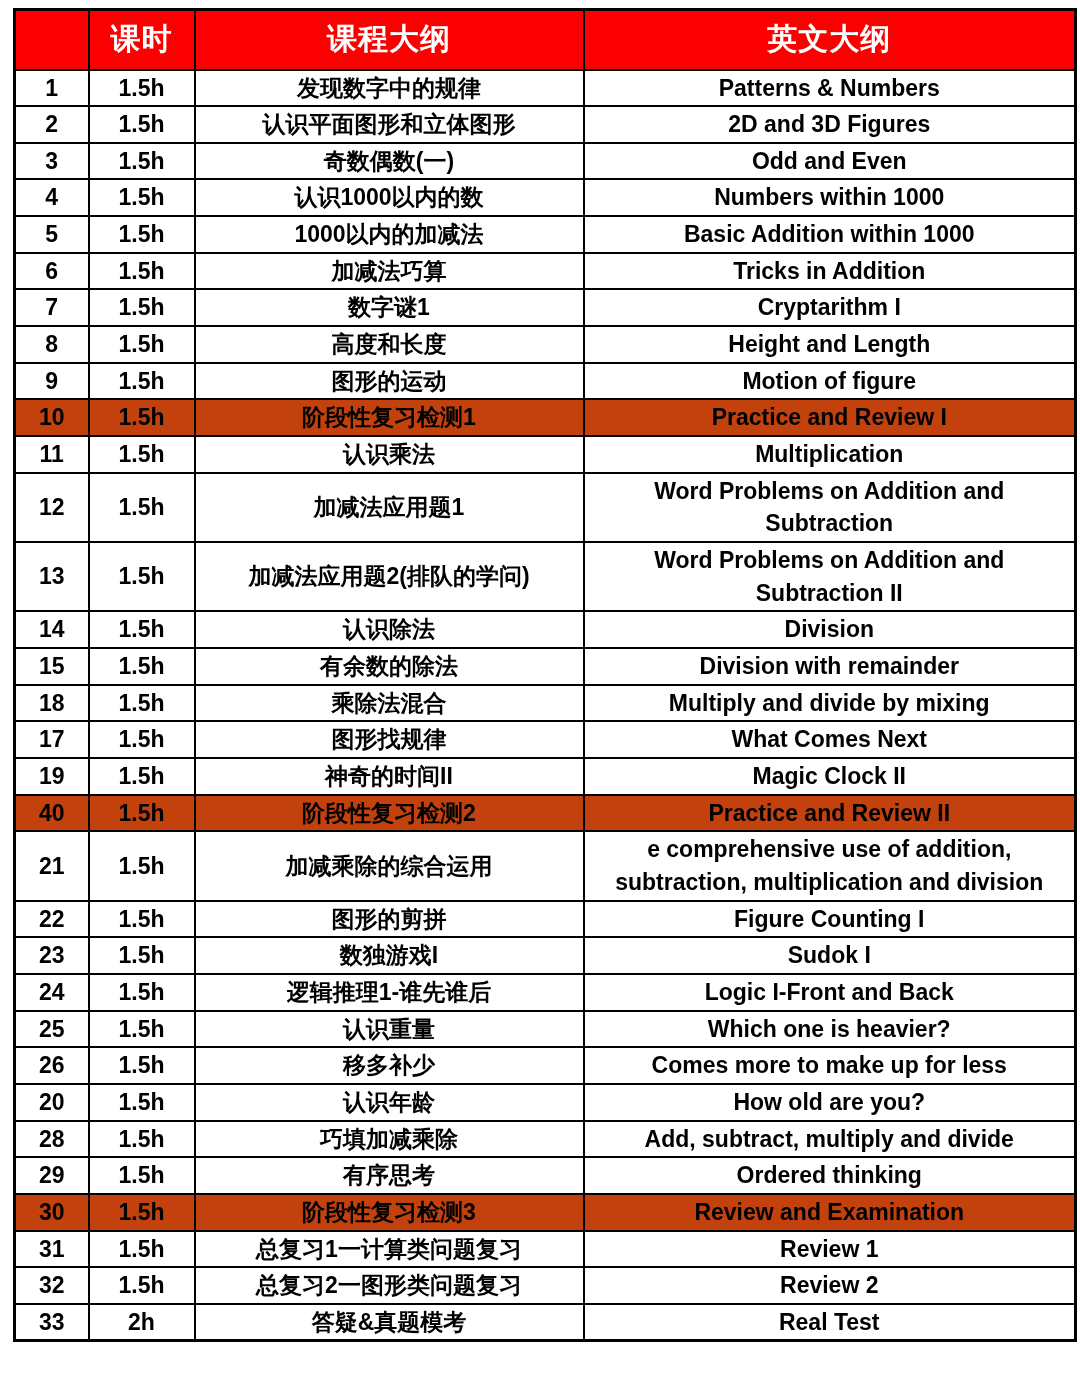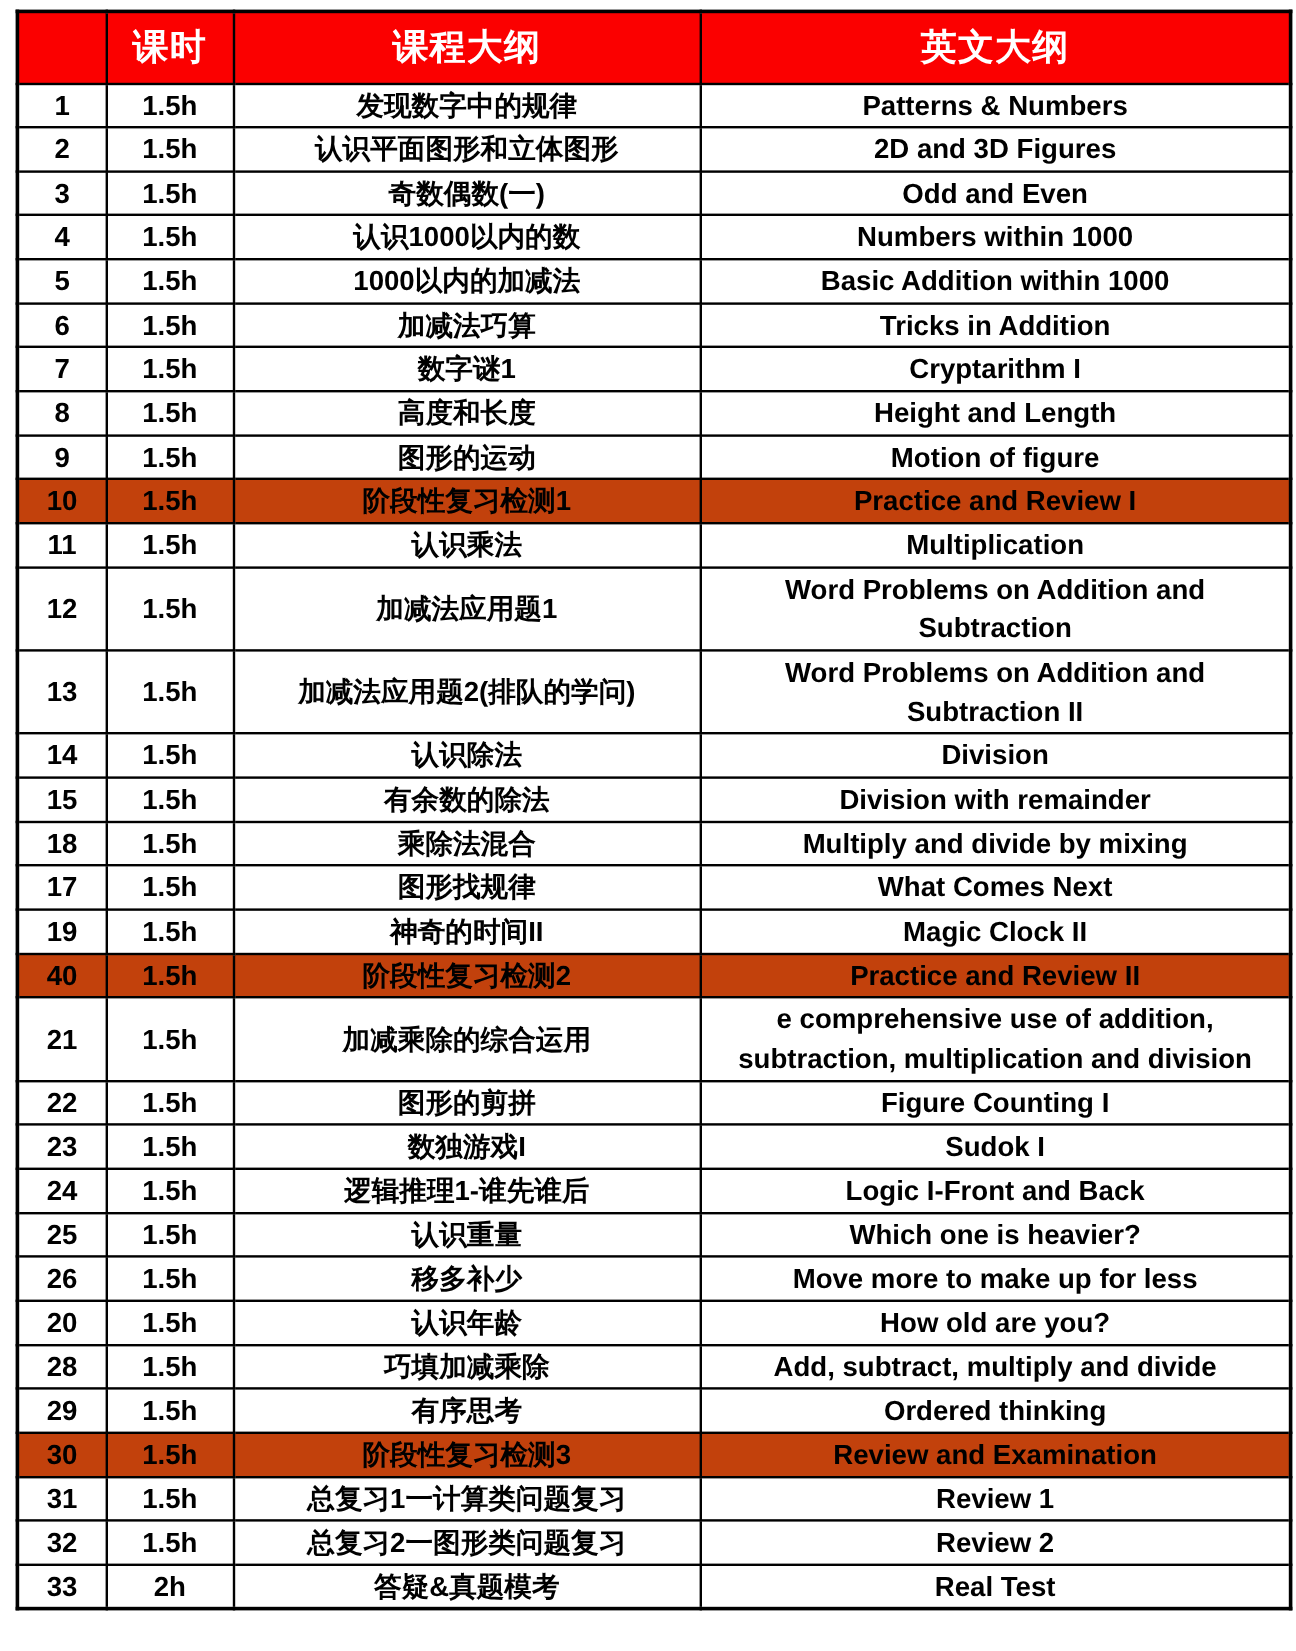--- a/index.html
+++ b/index.html
@@ -212,21 +212,21 @@
         <tr>
     <td class="no-cell">25</td>
     <td class="hours-cell">1.5h</td>
     <td class="outline-cell">认识重量</td>
     <td class="english-cell">Which one is heavier?</td>
   </tr>
         <tr>
     <td class="no-cell">26</td>
     <td class="hours-cell">1.5h</td>
     <td class="outline-cell">移多补少</td>
-    <td class="english-cell">Move more to make up for less</td>
+    <td class="english-cell">Comes more to make up for less</td>
   </tr>
         <tr>
     <td class="no-cell">20</td>
     <td class="hours-cell">1.5h</td>
     <td class="outline-cell">认识年龄</td>
     <td class="english-cell">How old are you?</td>
   </tr>
         <tr>
     <td class="no-cell">28</td>
     <td class="hours-cell">1.5h</td>

